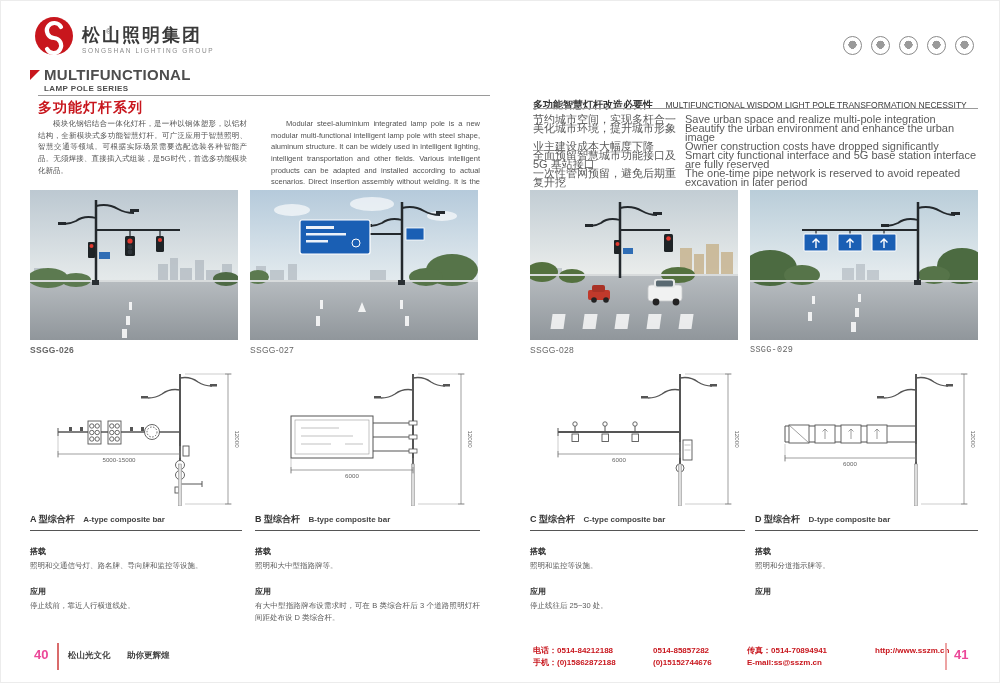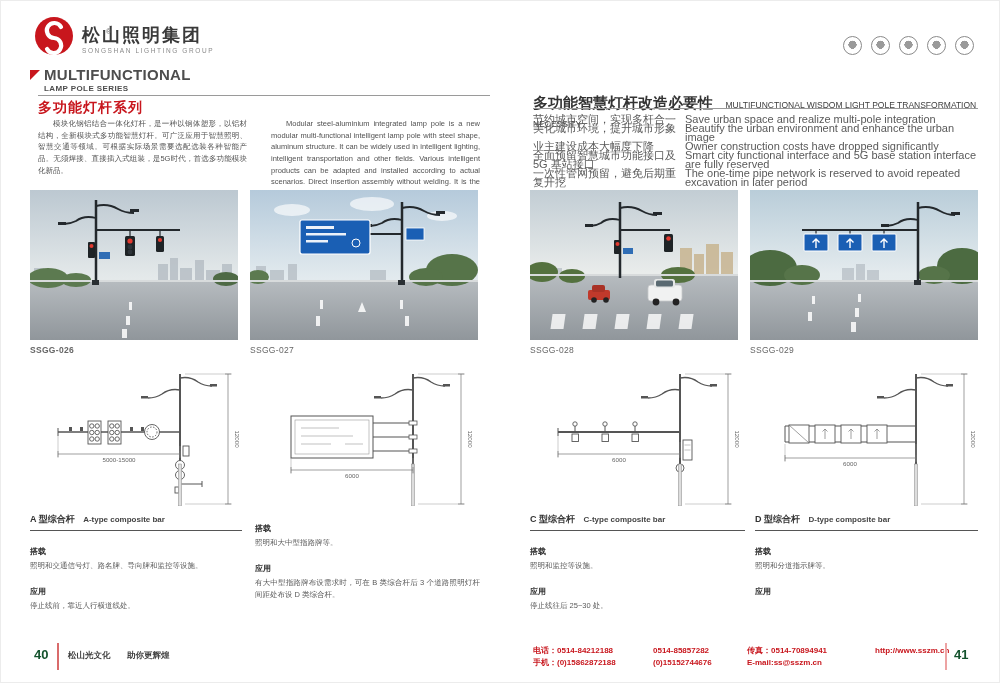--- a/index.html
+++ b/index.html
@@ -27,21 +27,21 @@
   .h-en{position:absolute;left:44px;top:66px;font-size:15px;font-weight:bold;color:#4d4d4d;letter-spacing:.3px;}
   .h-sub{position:absolute;left:44px;top:84px;font-size:8px;font-weight:bold;color:#4d4d4d;letter-spacing:.4px;}
   .h-line{position:absolute;left:38px;top:95px;width:452px;border-top:1px solid #9a9a9a;}
   .h-cn{position:absolute;left:38px;top:99px;font-size:14px;font-weight:bold;color:#c8161d;letter-spacing:1px;}
 
   .intro{position:absolute;left:38px;top:118px;width:442px;display:flex;gap:24px;}
   .intro p{margin:0;flex:1;font-size:7.5px;color:#525252;line-height:1.55;text-align:justify;text-indent:2em;}
 
   
   .rhead{position:absolute;left:533px;top:94px;width:445px;}
-  .rhead .cn{font-size:15px;font-weight:bold;color:#333;text-align:right;}
+  .rhead .cn{font-size:10px;font-weight:bold;color:#333;text-align:right;}
   .rhead .en{font-size:8.5px;font-weight:normal;color:#3d3d3d;margin-left:8px;}
   .r-line{position:absolute;left:533px;top:108px;width:445px;border-top:1px solid #9a9a9a;}
   .benefits{position:absolute;left:533px;top:115px;width:445px;}
   .benefit{display:flex;font-size:11px;color:#595959;line-height:9px;}
   .benefit .cn{width:152px;}
   .benefit .en{flex:1;}
 
   
   .photo{position:absolute;top:190px;height:150px;overflow:hidden;margin:0;}
   .photo svg{position:absolute;inset:0;}
@@ -59,21 +59,21 @@
 
   
   .spec{position:absolute;top:508px;}
   .spec-title{border-bottom:1px solid #555;padding-bottom:4px;white-space:nowrap;}
   .spec-cn{font-size:9px;font-weight:bold;color:#333;}
   .spec-en{font-size:8px;font-weight:bold;color:#444;margin-left:4px;}
   .spec-label{font-size:8px;font-weight:bold;color:#333;margin-top:15px;}
   .spec-text{font-size:7.5px;color:#5a5a5a;line-height:1.5;margin-top:3px;text-align:justify;}
 
   
-  .pagenum{position:absolute;top:647px;font-size:13px;font-weight:bold;color:#14532d;}
+  .pagenum{position:absolute;top:647px;font-size:13px;font-weight:bold;color:#ec4899;}
   .vbar{position:absolute;top:643px;width:2px;height:27px;}
   .slogan{position:absolute;left:68px;top:650px;font-size:8.5px;font-weight:bold;color:#3f3f3f;}
   .slogan span{margin-right:14px;}
   .contact{position:absolute;left:533px;top:645px;font-size:8px;font-weight:bold;color:#c8161d;line-height:11.5px;white-space:nowrap;}
   .contact .c1{display:inline-block;width:120px;}
   .contact .c2{display:inline-block;width:94px;}
   .contact .c3{display:inline-block;width:128px;}
 </style>
 </head>
 <body>
@@ -331,21 +331,21 @@
         <rect x="122" y="44" width="24" height="17" rx="1" fill="#1a5fb4" stroke="#fff" stroke-width="1"></rect>
         <g stroke="#fff" stroke-width="1.4" fill="none">
           <path d="M66 58 V49 M62.5 52.5 L66 49 L69.5 52.5"></path>
           <path d="M100 58 V49 M96.5 52.5 L100 49 L103.5 52.5"></path>
           <path d="M134 58 V49 M130.5 52.5 L134 49 L137.5 52.5"></path>
         </g>
       </g>
       <rect x="164" y="90" width="7" height="5" fill="#2a2f33"></rect>
     </svg>
   </figure>
-  <figcaption class="caption" style="left:750px;">SSGG-029</figcaption>
+  <figcaption class="caption" style="left:750px;font-family:Liberation Mono, monospace;">SSGG-029</figcaption>
 
   <div class="diagram" style="left:30px;width:212px;">
     <svg viewBox="0 0 212 140">
       <g stroke="#555" fill="none" stroke-width="1">
         <line x1="150" y1="8" x2="150" y2="140" stroke-width="2"></line>
         <path d="M150 12 q10 -2 18 4 q6 4 14 4" stroke-width="1.3"></path>
         <path d="M150 24 q-10 -2 -18 4 q-6 4 -14 4" stroke-width="1.3"></path>
         <line x1="28" y1="66" x2="150" y2="66" stroke-width="1.5"></line>
         <line x1="28" y1="62" x2="28" y2="70"></line>
         <line x1="150" y1="118" x2="172" y2="118"></line>
@@ -539,20 +539,24 @@
       <span class="spec-cn">A 型综合杆</span>
       <span class="spec-en">A-type composite bar</span>
     </div>
     <div class="spec-label">搭载</div>
     <div class="spec-text">照明和交通信号灯、路名牌、导向牌和监控等设施。</div>
     <div class="spec-label">应用</div>
     <div class="spec-text">停止线前，靠近人行横道线处。</div>
   </div>
 
   <div class="spec" style="left:255px;width:225px;">
+    <div class="spec-title">
+      <span class="spec-cn">B 型综合杆</span>
+      <span class="spec-en">B-type composite bar</span>
+    </div>
     <div class="spec-label">搭载</div>
     <div class="spec-text">照明和大中型指路牌等。</div>
     <div class="spec-label">应用</div>
     <div class="spec-text">有大中型指路牌布设需求时，可在 B 类综合杆后 3 个道路照明灯杆间距处布设 D 类综合杆。</div>
   </div>
 
   <div class="spec" style="left:530px;width:215px;">
     <div class="spec-title">
       <span class="spec-cn">C 型综合杆</span>
       <span class="spec-en">C-type composite bar</span>

